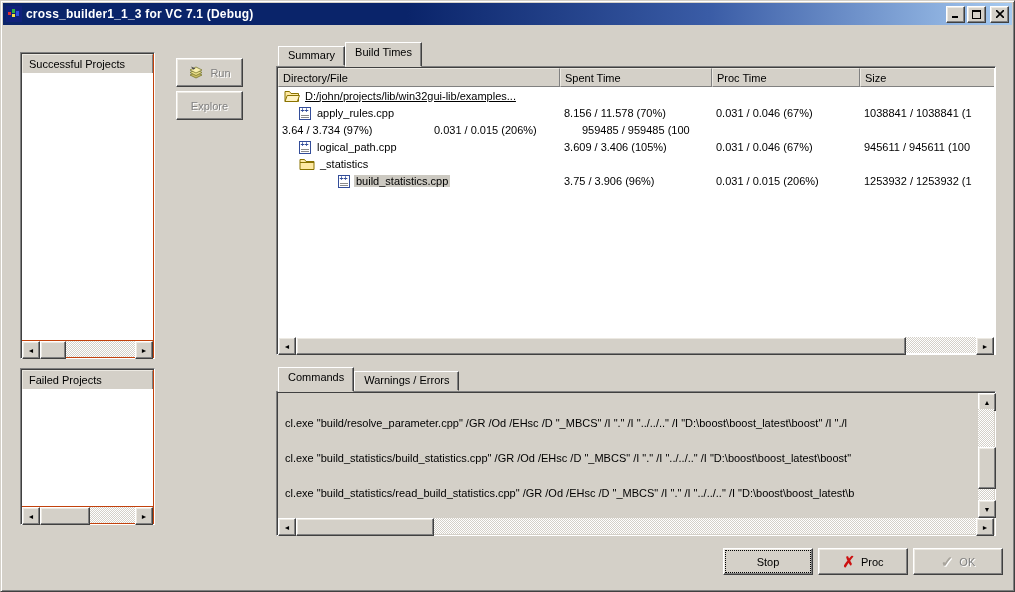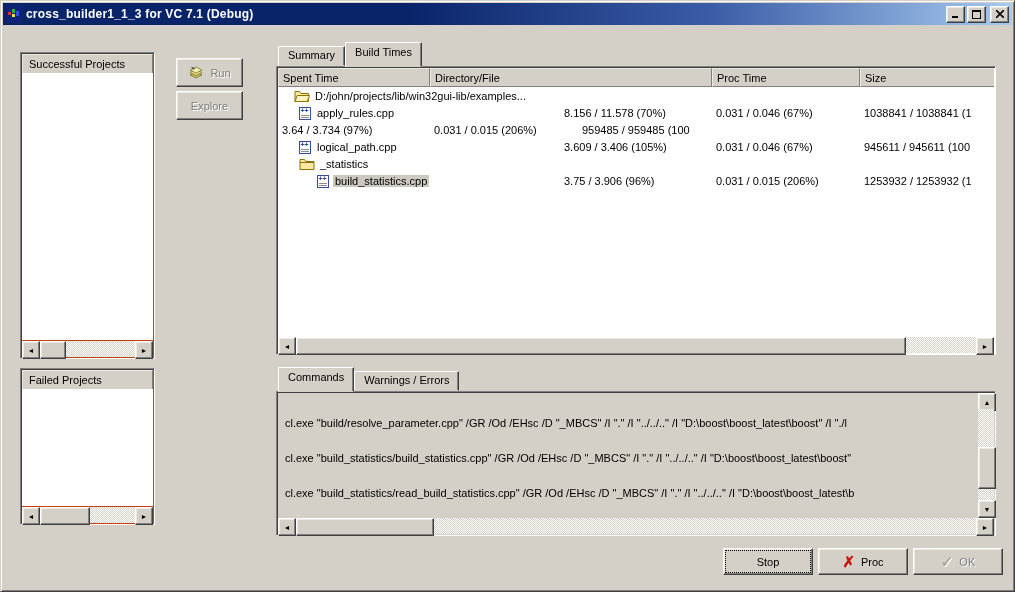--- a/index.html
+++ b/index.html
@@ -79,21 +79,21 @@
   .thead { display:flex; height:19px; }
   .th {
     background:#d4d0c8; display:flex; align-items:center; padding-left:4px;
     border:1px solid; border-color:#ece9e2 #808080 #808080 #ece9e2;
     box-sizing:border-box; flex-shrink:0;
   }
   .c0 { width:282px; } .c1 { width:152px; } .c2 { width:148px; } .c3 { width:136px; }
   .trow { display:flex; height:17px; align-items:center; }
   .tcell { flex-shrink:0; white-space:nowrap; overflow:hidden; display:flex; align-items:center; box-sizing:border-box; padding-left:4px; }
   .namecell { padding-left:3px; }
-  .ind0 { padding-left:16px; } .ind1 { padding-left:21px; } .ind2 { padding-left:39px; }
+  .ind0 { padding-left:6px;text-decoration:underline; } .ind1 { padding-left:21px; } .ind2 { padding-left:60px; }
   .rowicon { display:inline-flex; margin-right:3px; flex-shrink:0; }
   .rowlabel { padding:0 2px; }
   .rowlabel.selected { background:#ccc9c1; }
   
   .cmd-area { position:absolute; left:1px; right:1px; top:1px; bottom:1px; background:#d4d0c8; overflow:hidden; }
   .cmd-line { position:absolute; left:7px; right:22px; white-space:nowrap; overflow:hidden; font-size:11px; }
   
   .glyph-x { color:#cc1111; font-size:15px; font-weight:bold; }
   .glyph-ok { color:#a8a49c; font-size:15px; font-weight:bold; text-shadow:1px 1px 0 #fff; }
 </style>
@@ -162,22 +162,22 @@
 </div>
 
 <div class="tabs" style="left:278px; top:45px;">
   <span class="tab">Summary</span>
   <span class="tab active">Build Times</span>
 </div>
 
 <div class="panel sunken" style="left:276px; top:66px; width:718px; height:287px; background:#fff;">
   <div class="table-area">
     <div class="thead">
+      <span class="th c0">Directory/File</span>
       <span class="th c1">Spent Time</span>
-      <span class="th c0">Directory/File</span>
       <span class="th c2">Proc Time</span>
       <span class="th c3" style="width:300px;">Size</span>
     </div>
 
     <div class="trow">
       <span class="tcell c0 namecell ind0">
         <span class="rowicon">
             <svg width="16" height="13">
               <path d="M1 2.5 h4.5 l1.5 2 H14.5 v8 H1 z" fill="#ffe9a2" stroke="#8a7300" stroke-width="1"></path>
               <path d="M1 12.5 L3.2 6.5 H15.5 L13.3 12.5 Z" fill="#fff3c4" stroke="#8a7300" stroke-width="1"></path>

